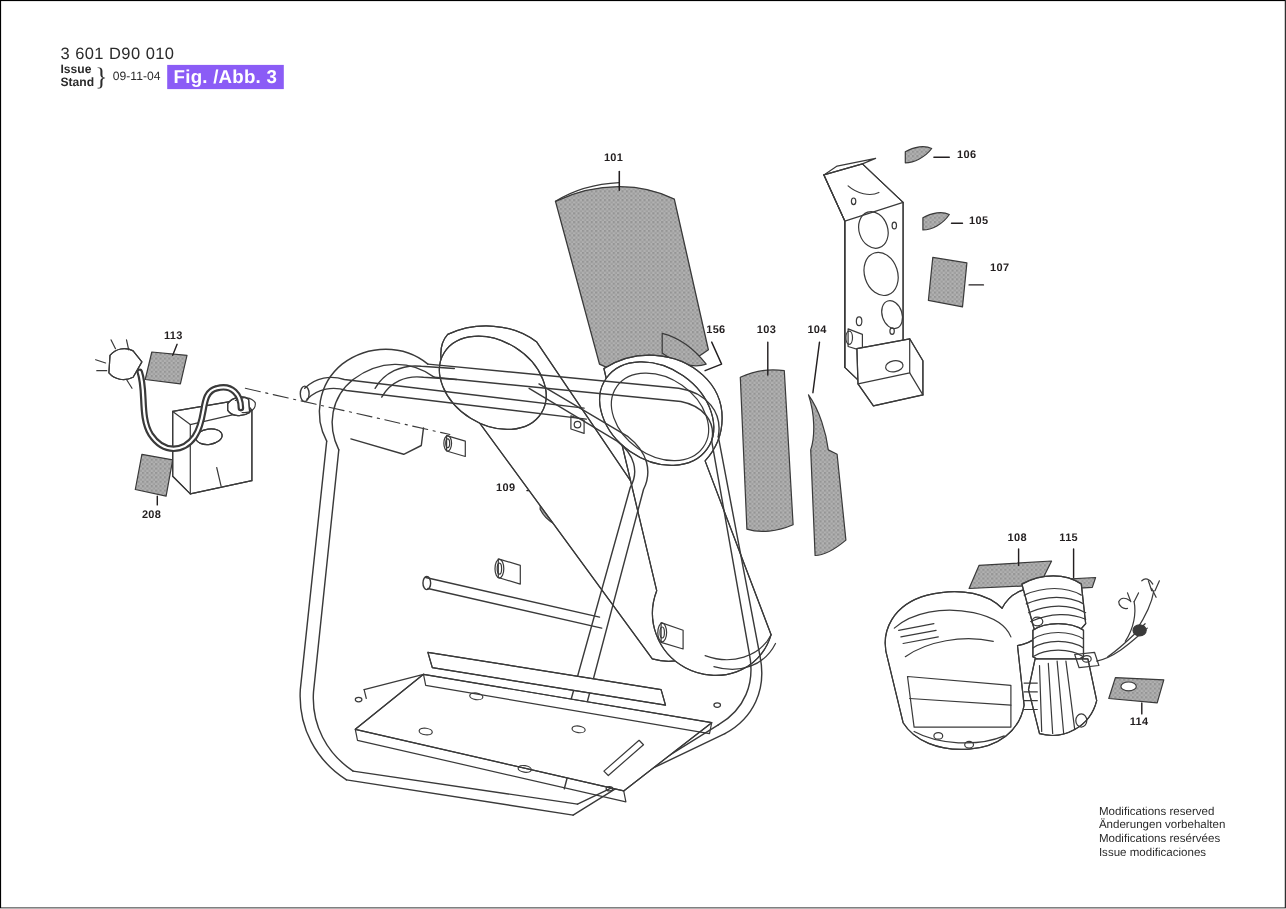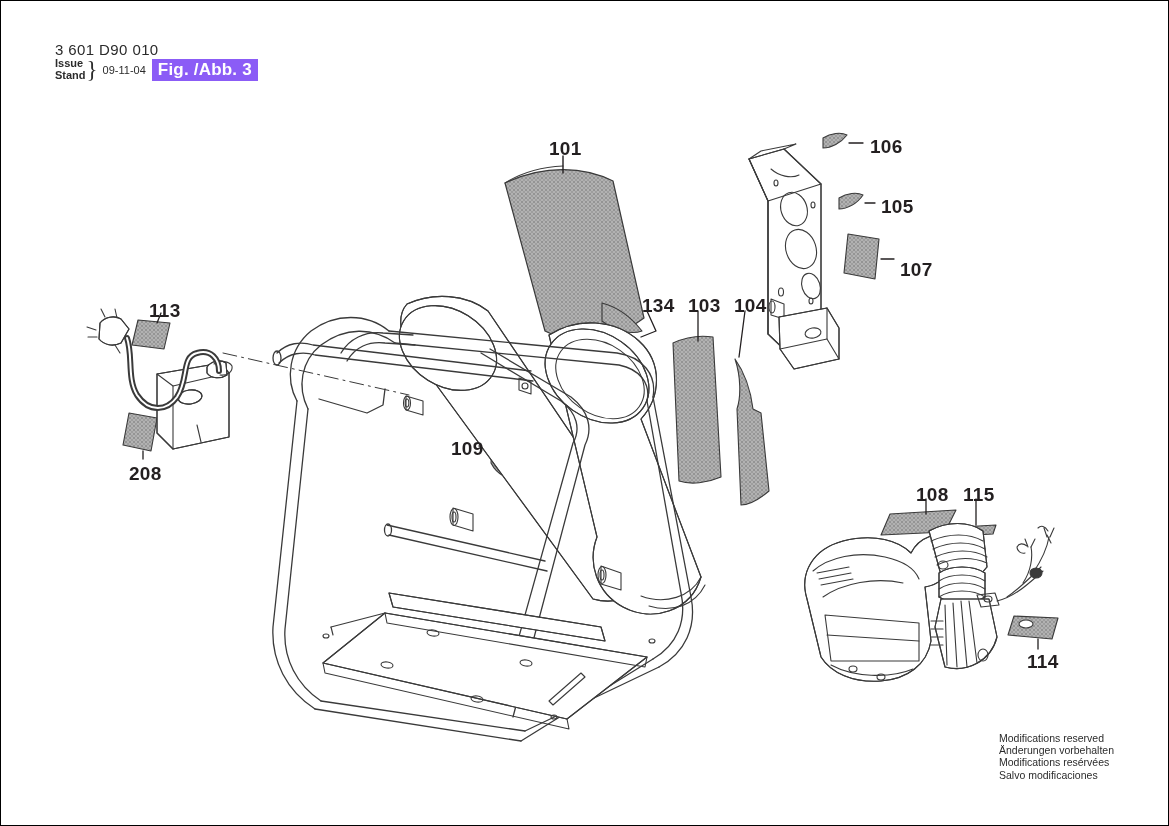--- a/index.html
+++ b/index.html
@@ -35,21 +35,21 @@
     padding:1px 6px 2px 6px;letter-spacing:.2px;white-space:nowrap;
     line-height:19px;
   }
   
   #footer{
     position:absolute;left:998px;top:731px;width:170px;
     font-size:10.5px;line-height:12.2px;color:#2b2b2b;
   }
   
   .callout{
-    position:absolute;font-size:19px;font-weight:bold;color:#231f20;
+    position:absolute;font-size:10px;font-weight:bold;color:#231f20;
     letter-spacing:.3px;white-space:nowrap;
   }
   
   #art{position:absolute;left:0;top:0;width:1169px;height:826px;}
 </style>
 </head>
 <body>
 
 <div id="page">
 
@@ -358,33 +358,33 @@
         <path d="M1046 534 L1050 542"></path>
         <ellipse cx="1035" cy="572" rx="6" ry="5" fill="#3a3a3a" stroke="#3a3a3a"></ellipse>
         <path d="M1026 545 C1022 542 1018 542 1016 546 C1016 550 1020 553 1024 552"></path>
         <path d="M1047 530 C1044 525 1040 524 1037 527"></path>
       </g>
 
     </g>
   </svg>
 
   <div class="callout" style="left:548px;top:137px;">101</div>
-  <div class="callout" style="left:641px;top:294px;">134</div>
+  <div class="callout" style="left:641px;top:294px;">156</div>
   <div class="callout" style="left:687px;top:294px;">103</div>
   <div class="callout" style="left:733px;top:294px;">104</div>
   <div class="callout" style="left:880px;top:195px;">105</div>
   <div class="callout" style="left:869px;top:135px;">106</div>
-  <div class="callout" style="left:899px;top:258px;text-align:right;">107</div>
+  <div class="callout" style="left:899px;top:237px;text-align:right;">107</div>
   <div class="callout" style="left:891px;top:483px;margin-left:24px;">108</div>
   <div class="callout" style="left:450px;top:437px;">109</div>
   <div class="callout" style="left:128px;top:462px;">208</div>
   <div class="callout" style="left:148px;top:299px;">113</div>
   <div class="callout" style="left:1026px;top:650px;">114</div>
   <div class="callout" style="left:962px;top:483px;">115</div>
 
   <div id="footer">
     <div>Modifications reserved</div>
     <div>Änderungen vorbehalten</div>
     <div>Modifications resérvées</div>
-    <div>Salvo modificaciones</div>
+    <div>Issue modificaciones</div>
   </div>
 
 </div>
 
 </body></html>

